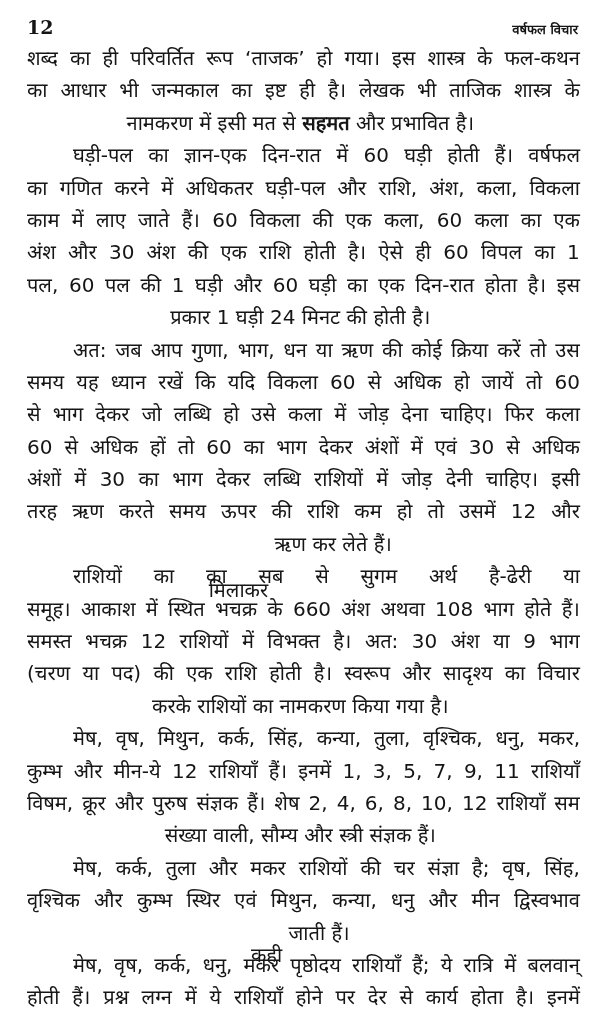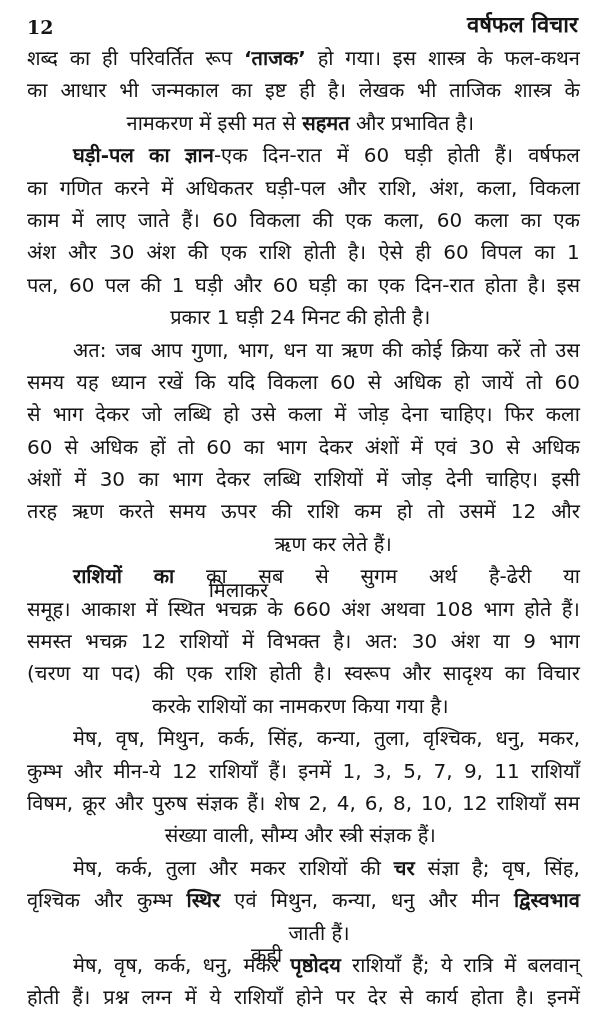--- a/index.html
+++ b/index.html
@@ -5,31 +5,31 @@
     html, body { margin: 0; padding: 0; background: #ffffff; }
     body {
       width: 600px; height: 1025px; overflow: hidden; position: relative;
       font-family: "DejaVu Sans", sans-serif; color: #151515;
     }
     .header {
       position: absolute; left: 27px; right: 22px; top: 8px; height: 30px;
       display: flex; justify-content: space-between; align-items: flex-end;
     }
     .page-num { font-family: "DejaVu Serif", serif; font-weight: bold; font-size: 19px; }
-    .running-title { font-weight: bold; font-size: 22px; }
+    .running-title { font-weight: bold; font-size: 13px; }
     .body-text { position: absolute; left: 27px; right: 20px; top: 42px; }
     .line {
       height: 32.4px; line-height: 32.4px; font-size: 20px;
       white-space: nowrap; display: flex; justify-content: space-between;
       text-align-last: justify;
     }
     .line.last { justify-content: center; text-align-last: left; }
     .line.indent { padding-left: 46px; }
     .line span.w { margin-right: 0; }
-    b { font-weight: bold; }
+    b { font-weight: normal; }
   </style>
 </head>
 <body>
 
 <div class="header">
   <span class="page-num">12</span>
   <span class="running-title">वर्षफल विचार</span>
 </div>
 
 <div class="body-text" id="body-text">

